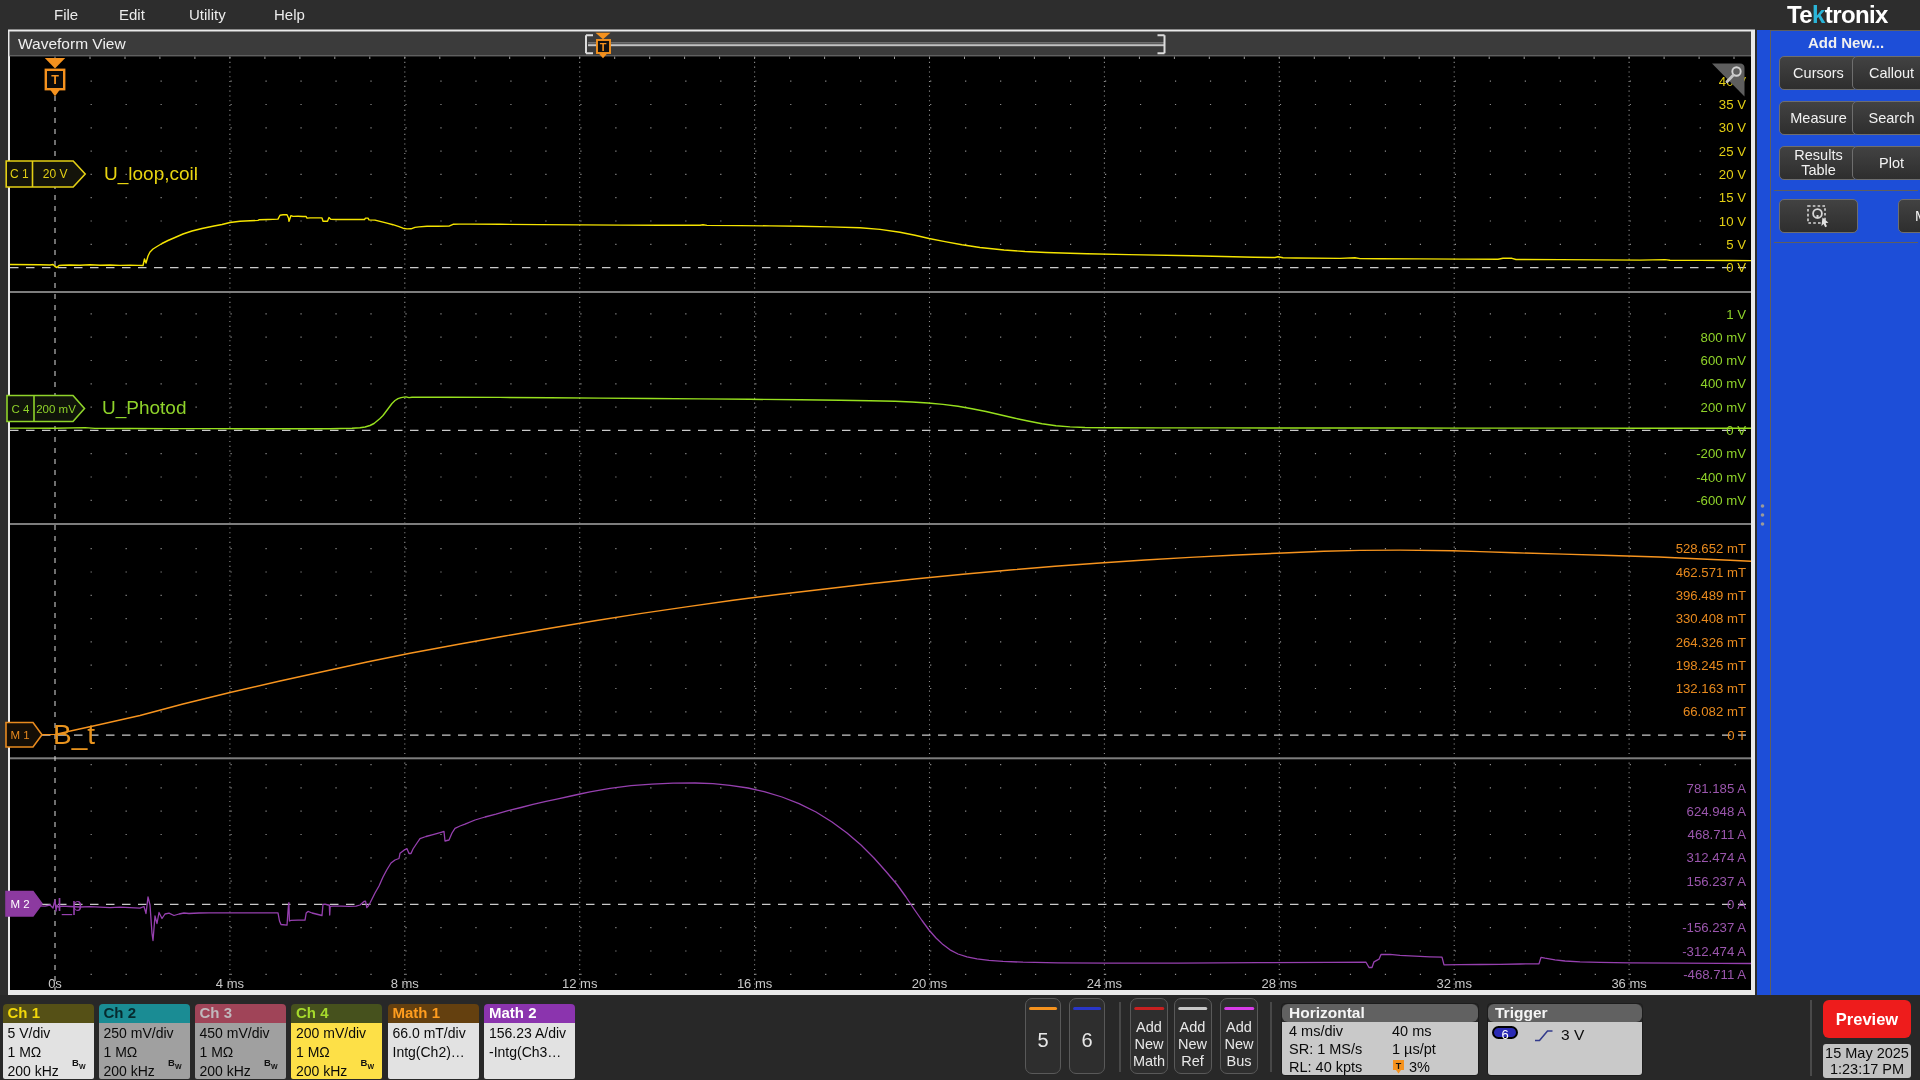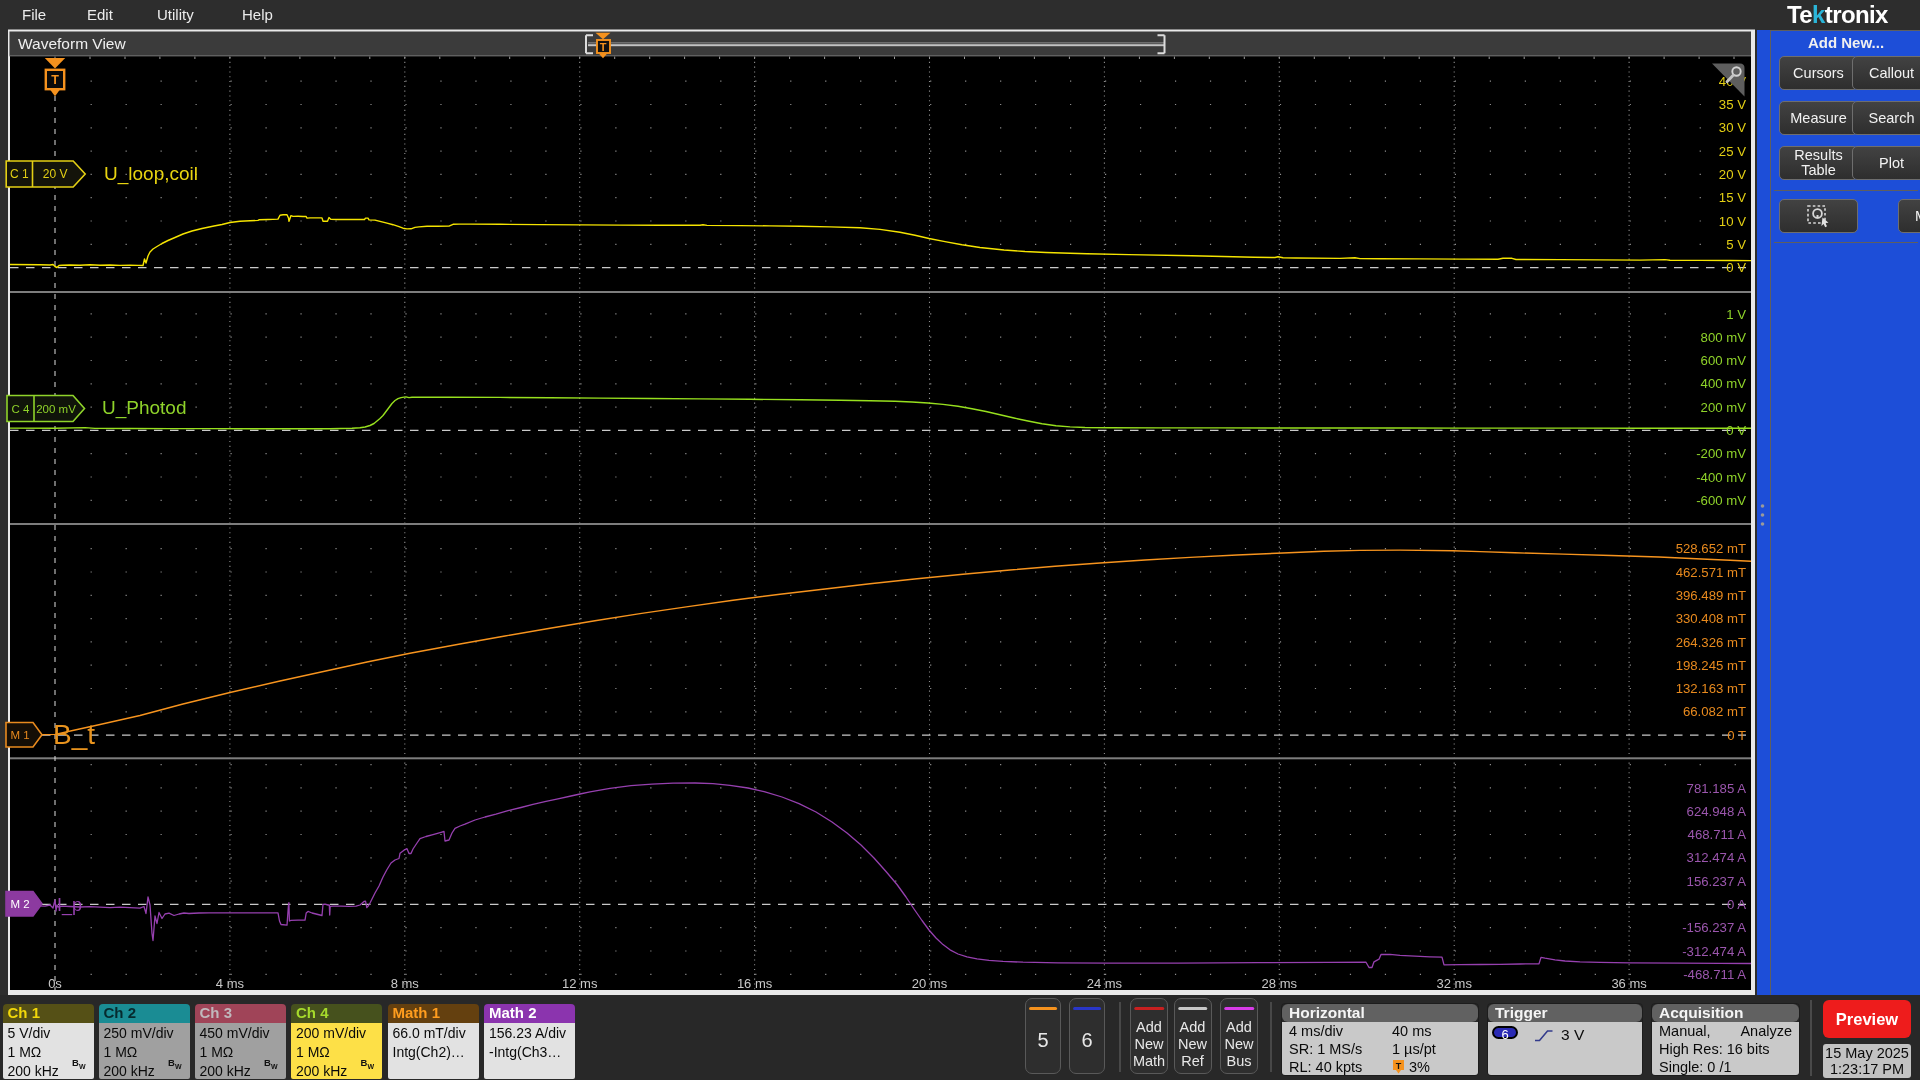--- a/index.html
+++ b/index.html
@@ -1,19 +1,19 @@
 <!DOCTYPE html>
 <html><head><meta charset="utf-8">
 <style>
   * { margin:0; padding:0; box-sizing:border-box; }
   html,body { width:1920px; height:1080px; background:#2d2d2d; overflow:hidden;
                font-family:"Liberation Sans", sans-serif; }
   .abs { position:absolute; }
   #menubar { left:0; top:0; width:1920px; height:30px; background:#2d2d2d; color:#ececec; }
-  #menubar span { position:absolute; top:6px; font-size:15px; }
+  #menubar span { position:absolute; top:6px; font-size:15px;margin-left:32px; }
   #rightpanel { left:1757px; top:30px; width:163px; height:965px; background:#1d4ed8; }
   #addnew { position:absolute; left:13px; top:0px; width:150px; height:965px;
              border-left:1px solid #5f5f5f; border-top:1px solid #5f5f5f; }
   .pbtn { position:absolute; width:79px; height:34px; background:linear-gradient(#424242,#2e2e2e);
            border:1px solid #6e6e6e; border-radius:5px; color:#f2f2f2; font-size:14.5px;
            display:flex; align-items:center; justify-content:center; text-align:center; line-height:15px; }
   #bottombar { left:0; top:995px; width:1920px; height:85px; background:#282828; }
   .badge { position:absolute; top:9px; width:91px; height:75px; border-radius:4px 4px 2px 2px; overflow:hidden; }
   .bhead { height:18.5px; font-size:15px; font-weight:bold; padding:0px 0 0 5px; line-height:18px; }
   .bbody { height:56.5px; font-size:14px; color:#0a0a0a; padding:1px 0 0 5px; line-height:19.2px; position:relative; }
@@ -139,29 +139,20 @@
       <div class="irow" style="left:4px;top:4px;width:150px;height:20px;">
         <span style="position:absolute;left:0;top:0;width:26px;height:13px;background:#2a2ab4;border:2px solid #000;border-radius:8px;color:#fff;text-align:center;font-size:13px;line-height:13px;">6</span>
         <svg style="position:absolute;left:42px;top:1px;" width="20" height="16" viewBox="0 0 20 16">
           <path d="M 1 13.5 h 4.5 l 8 -9.5 h 5" fill="none" stroke="#333b8c" stroke-width="1.6"></path>
         </svg>
         <span style="position:absolute;left:69px;top:0px;font-size:15.5px;">3 V</span>
       </div>
     </div>
   </div>
 
-  <div class="ipanel" style="left:1651px;width:149px;height:73px;">
-    <div class="ihead">Acquisition</div>
-    <div class="ibody" style="height:55.5px;">
-      <div class="irow" style="left:7px;top:1.5px;">Manual,</div>
-      <div class="irow" style="right:7px;top:1.5px;">Analyze</div>
-      <div class="irow" style="left:7px;top:19.5px;">High Res: 16 bits</div>
-      <div class="irow" style="left:7px;top:37.5px;">Single: 0 /1</div>
-    </div>
-  </div>
 
   <div style="position:absolute;left:1810px;top:5px;width:2px;height:76px;background:#4a4a4a;"></div>
 
   <div style="position:absolute;left:1823px;top:5px;width:88px;height:38px;background:#ee1c1c;border-radius:6px;
               color:#fff;font-size:16.5px;font-weight:bold;text-align:center;line-height:38px;">Preview</div>
   <div style="position:absolute;left:1823px;top:49px;width:88px;height:34px;background:#c2c2c2;border-radius:3px;
               color:#0a0a0a;font-size:14.5px;text-align:center;line-height:16px;padding-top:1px;">15 May 2025<br>1:23:17 PM</div>
 </div>
 
 <svg class="abs" style="left:0;top:0;" width="1920" height="1080" viewBox="0 0 1920 1080" font-family="Liberation Sans, sans-serif">

